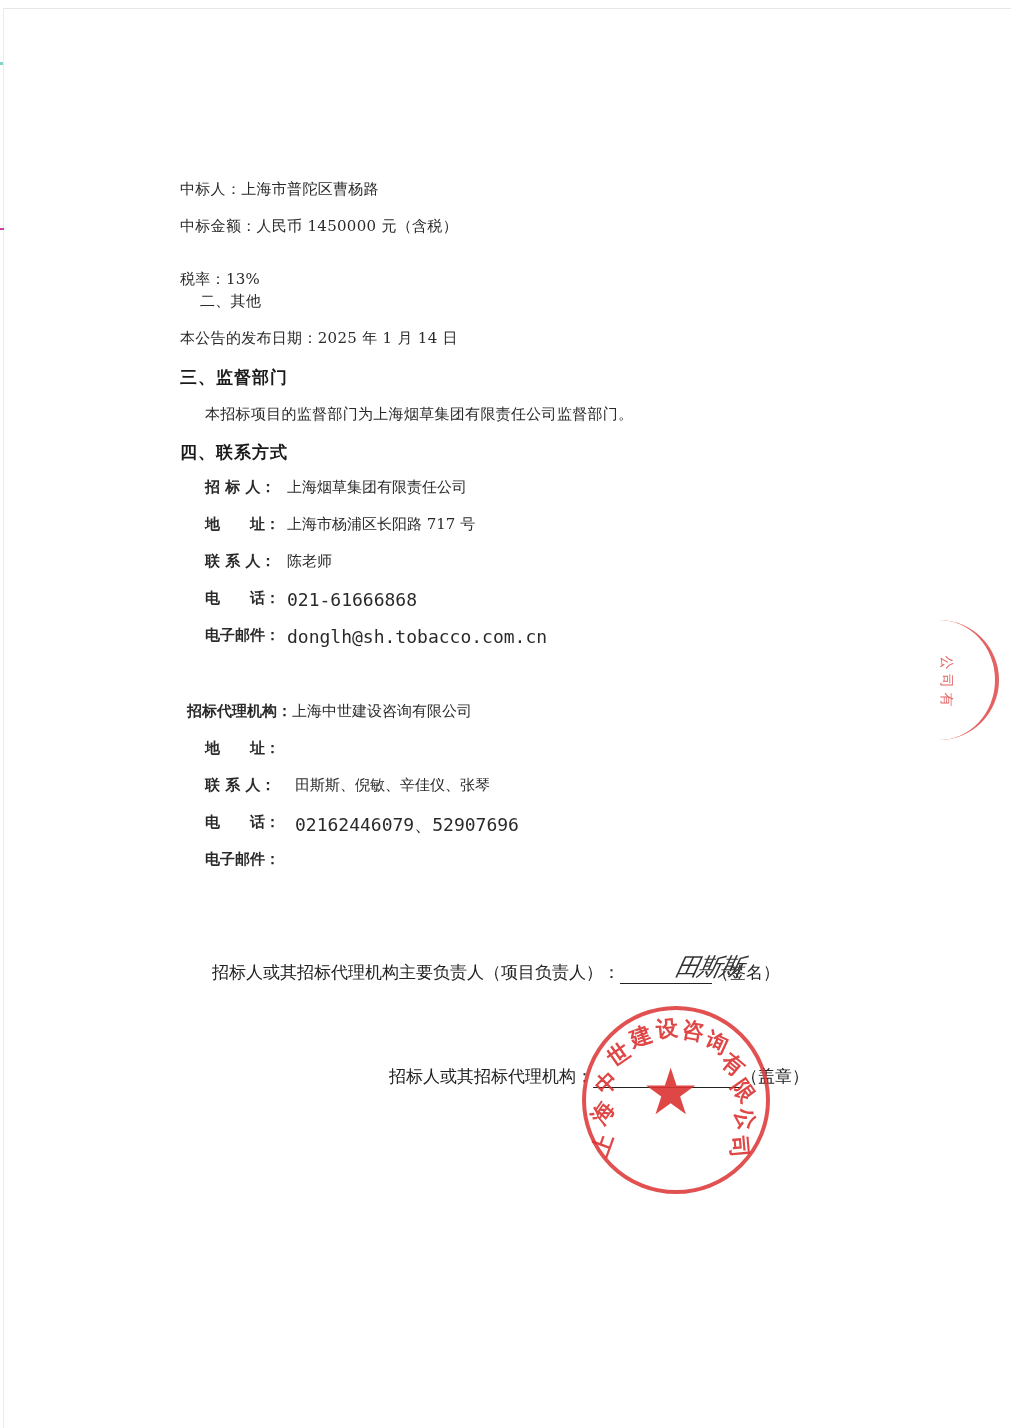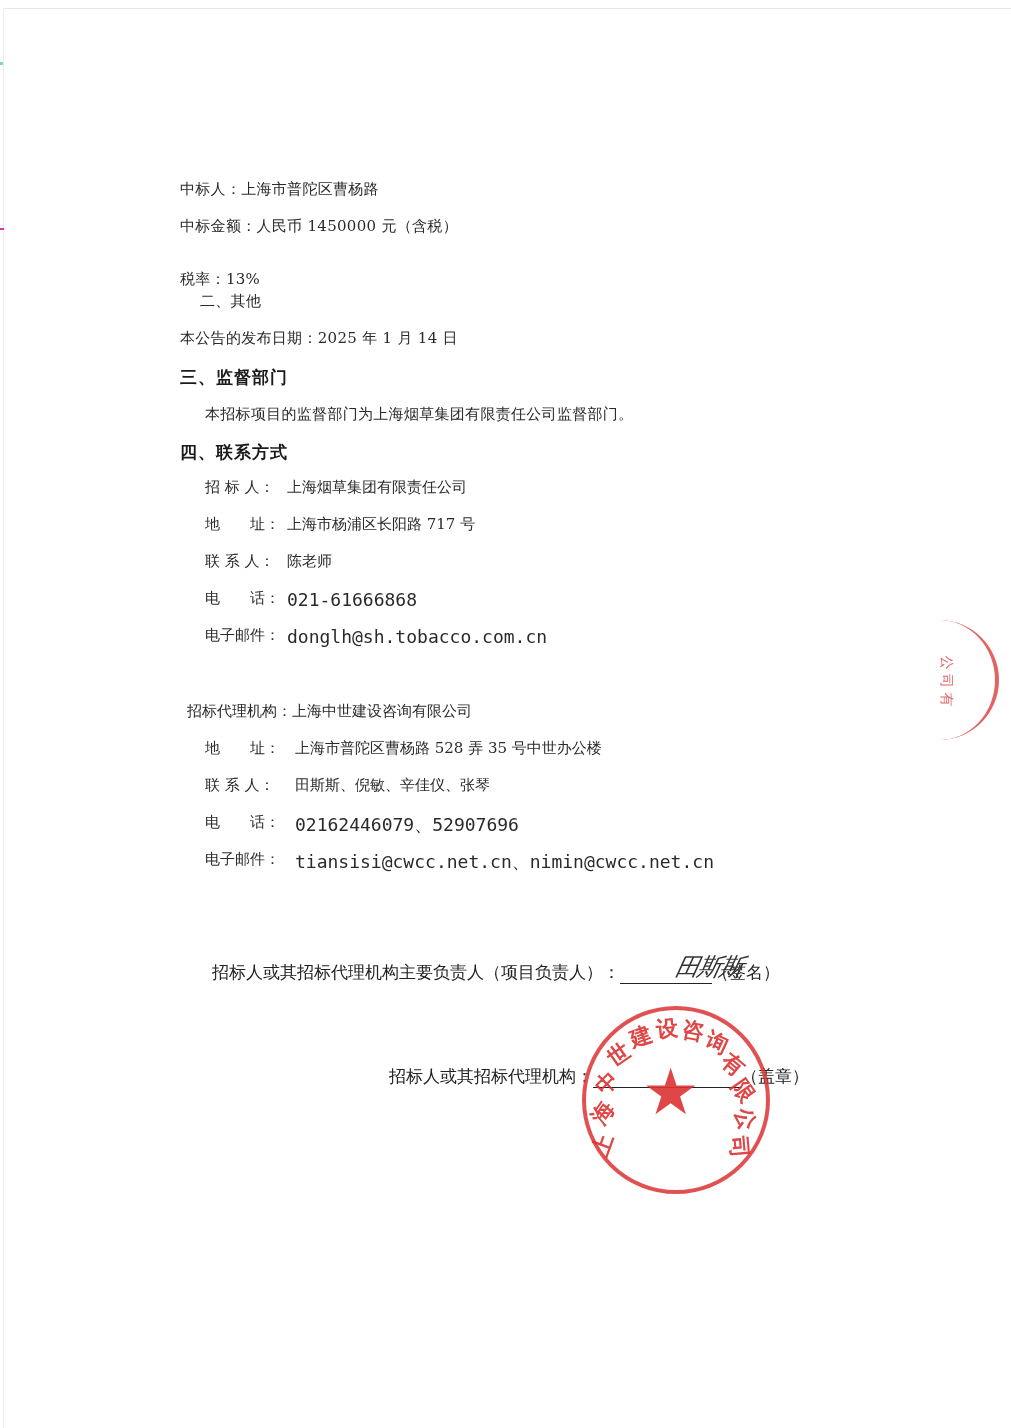--- a/index.html
+++ b/index.html
@@ -6,21 +6,21 @@
   body { width:1011px; height:1428px; position:relative; overflow:hidden;
          font-family:"DejaVu Serif", "Liberation Serif", serif; color:#2a2a2a; }
   .scan-edge-top { position:absolute; left:4px; top:8px; width:1007px; height:1px; background:#e6e6e6; }
   .scan-edge-left { position:absolute; left:3px; top:8px; width:1px; height:1420px; background:#ececec; }
   .scan-mark { position:absolute; left:0; top:228px; width:4px; height:2px; background:#d43aa6; }
   .scan-mark2 { position:absolute; left:0; top:62px; width:3px; height:3px; background:#7fd6c8; }
   .line { position:absolute; font-size:15px; white-space:nowrap; letter-spacing:0.3px; }
   .heading { position:absolute; font-size:17px; font-weight:bold; white-space:nowrap;
              font-family:Liberation Mono, monospace; color:#1a1a1a; letter-spacing:1px; }
   .kv { position:absolute; font-size:15px; white-space:nowrap; display:flex; }
-  .kv .k { display:inline-block; }
+  .kv .k { display:inline-block;font-weight:bold; }
   .kv .v { display:inline-block; }
   .mono { font-family:"DejaVu Sans Mono", "Liberation Mono", monospace; font-size:18px; }
   .sig-line { position:absolute; font-size:17px; white-space:nowrap; color:#222; }
   .underline { display:inline-block; border-bottom:1px solid #222; vertical-align:bottom; }
   .signature { position:absolute; font-family:"DejaVu Serif", serif; font-style:italic;
                font-size:24px; color:#333; transform:skewX(-12deg); letter-spacing:-2px; }
   .seal { position:absolute; border-radius:50%; border:4px solid rgba(220,50,50,0.85); }
   .seal-text { position:absolute; color:rgba(220,50,50,0.9); font-weight:bold; font-size:22px;
                font-family:"DejaVu Sans", sans-serif; }
   .star { position:absolute; color:rgba(220,50,50,0.9); font-size:64px; line-height:1; }
@@ -76,33 +76,31 @@
   <span class="k" style="width:82px;">电子邮件：</span>
   <span class="v mono">donglh@sh.tobacco.com.cn</span>
 </div>
 
 <div class="kv" style="left:187px; top:702px;">
   <span class="k">招标代理机构：</span>
   <span class="v">上海中世建设咨询有限公司</span>
 </div>
 <div class="kv" style="left:205px; top:739px;">
   <span class="k" style="width:90px;">地　　址：</span>
-  <span class="v">上海市普陀区曹杨路 528 弄 35 号中世办公楼</span>
 </div>
 <div class="kv" style="left:205px; top:776px;">
   <span class="k" style="width:90px;">联 系 人：</span>
   <span class="v">田斯斯、倪敏、辛佳仪、张琴</span>
 </div>
 <div class="kv" style="left:205px; top:813px;">
   <span class="k" style="width:90px;">电　　话：</span>
   <span class="v mono">02162446079、52907696</span>
 </div>
 <div class="kv" style="left:205px; top:850px;">
   <span class="k" style="width:90px;">电子邮件：</span>
-  <span class="v mono">tiansisi@cwcc.net.cn、nimin@cwcc.net.cn</span>
 </div>
 
 <div class="sig-line" style="left:212px; top:961px;">
   <span>招标人或其招标代理机构主要负责人（项目负责人）：</span><span class="underline" style="width:92px; height:22px; position:relative;"></span><span>（签名）</span>
 </div>
 <div class="signature" style="left:676px; top:951px;">田斯斯</div>
 
 <div class="sig-line" style="left:389px; top:1037px;margin-top:28px;">
   <span>招标人或其招标代理机构：</span><span class="underline" style="width:148px; height:22px;"></span><span>（盖章）</span>
 </div>

